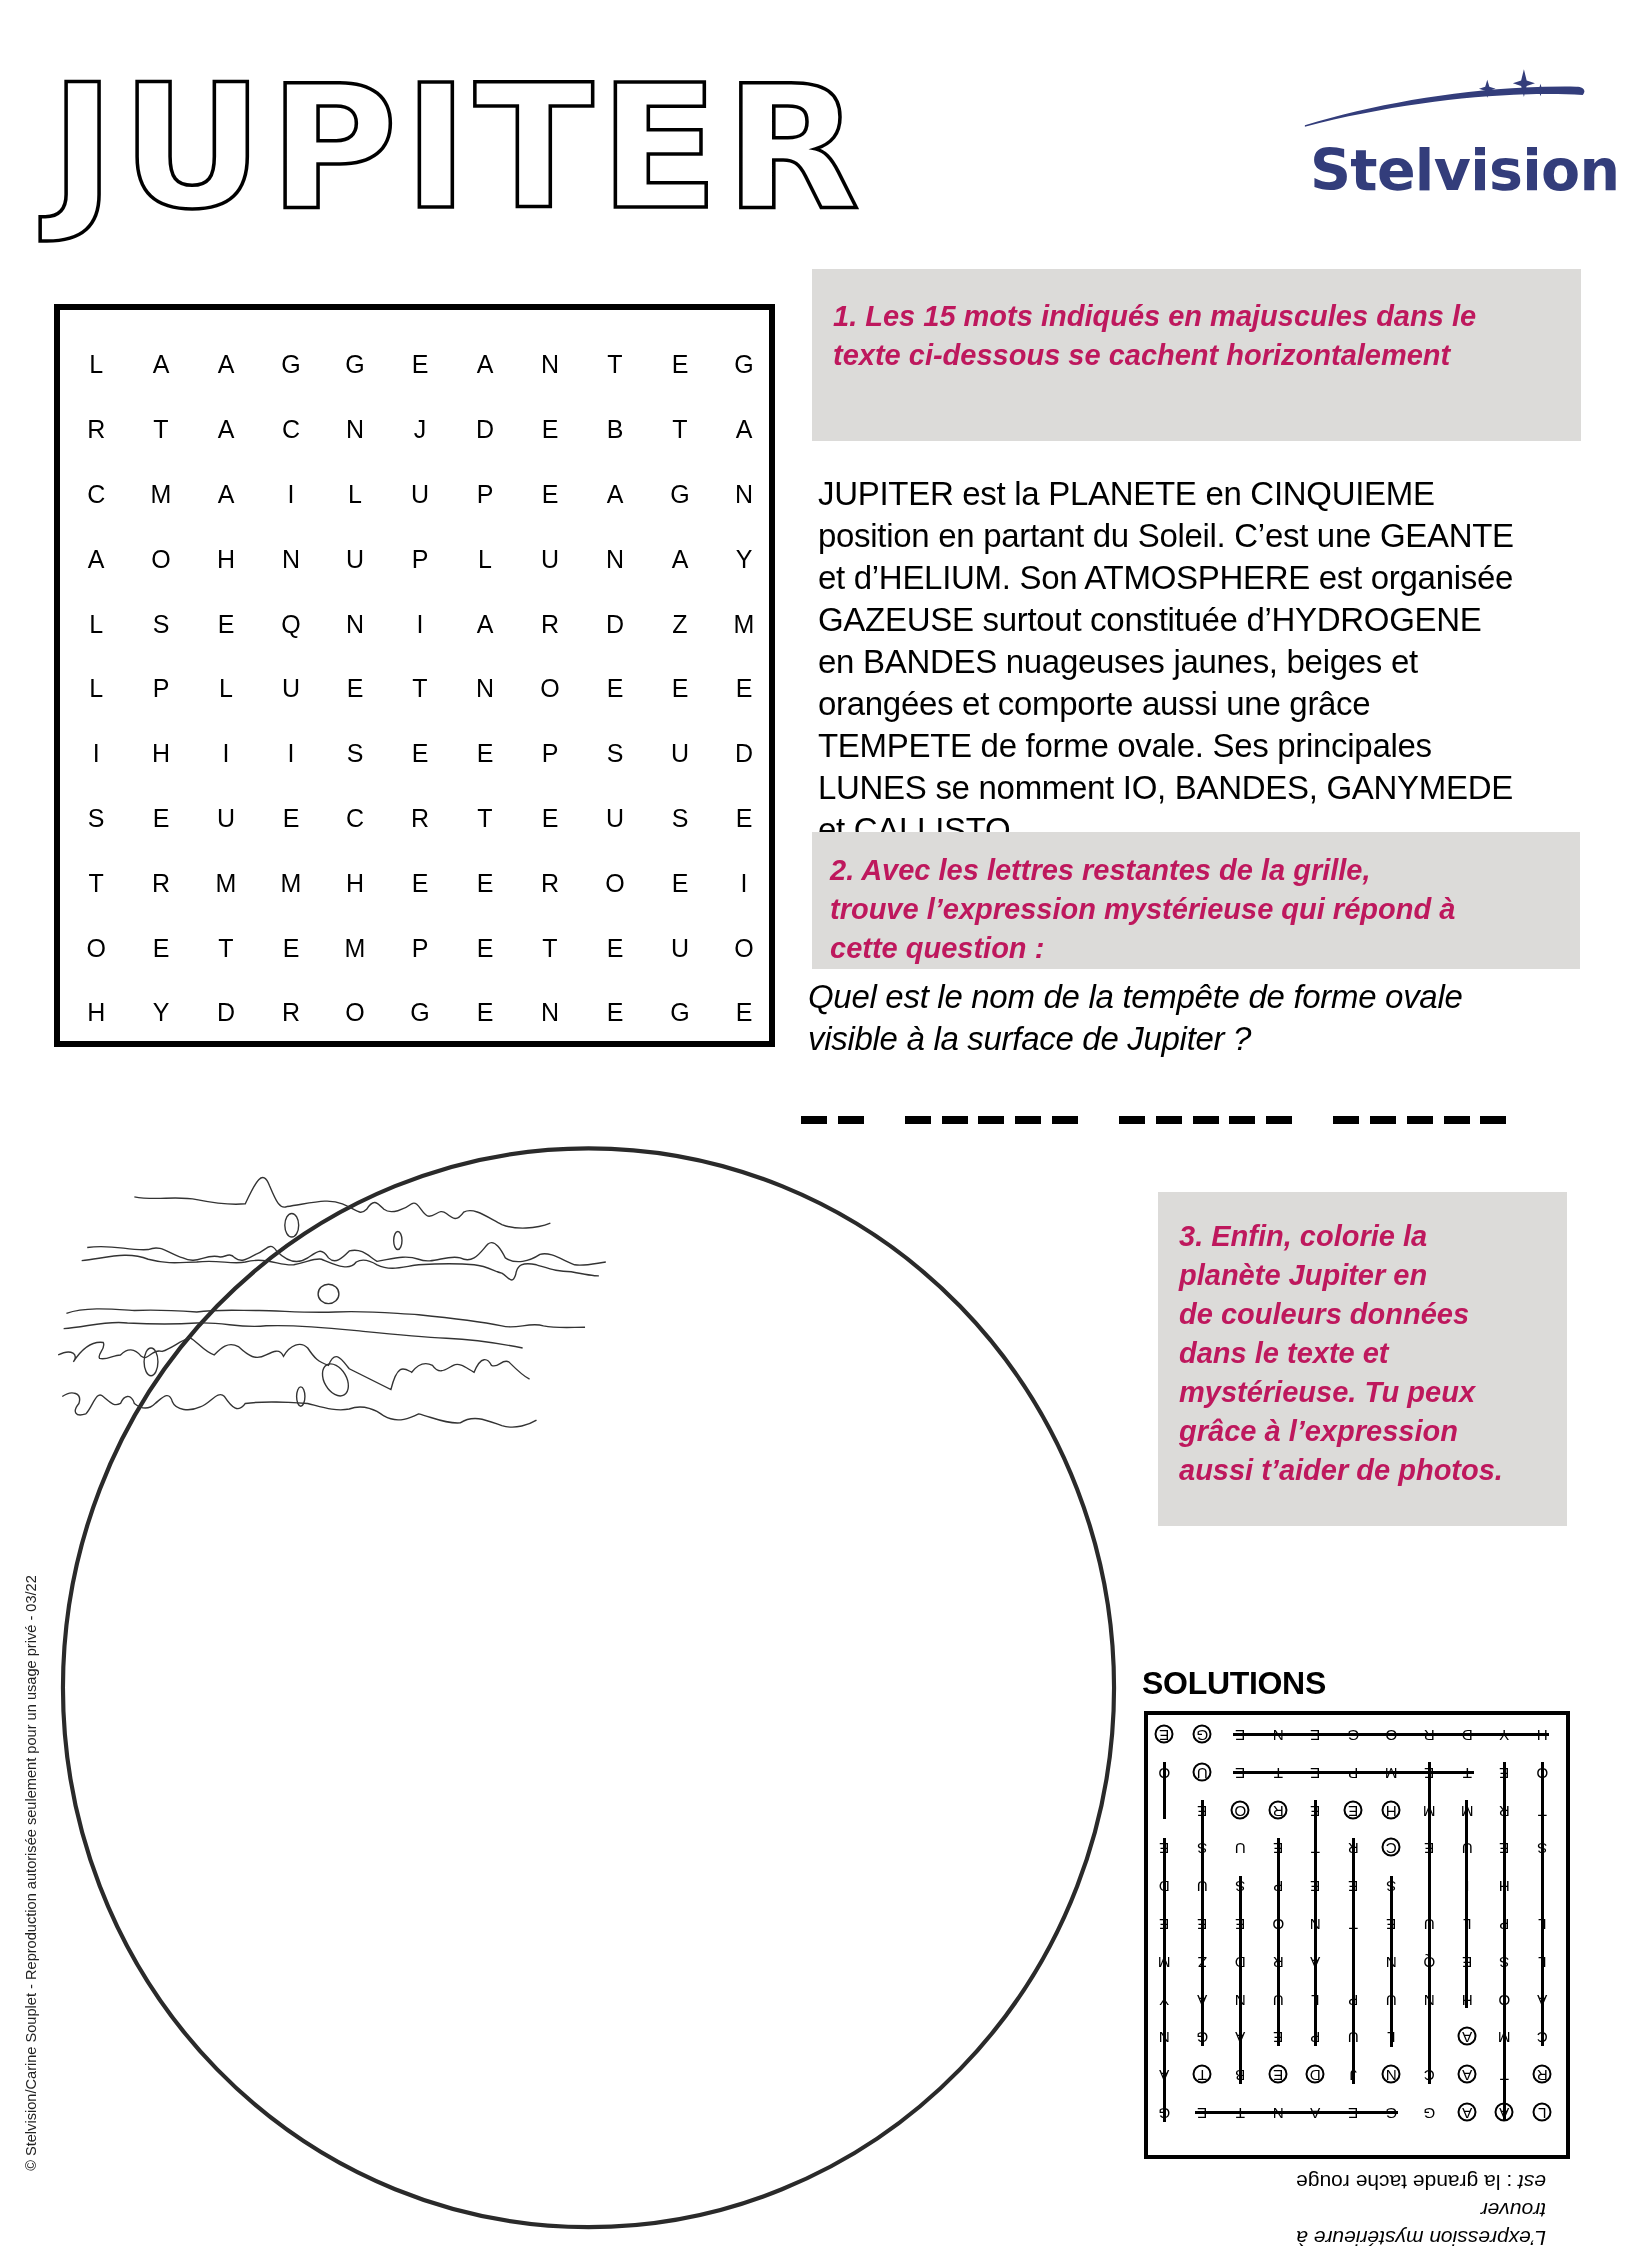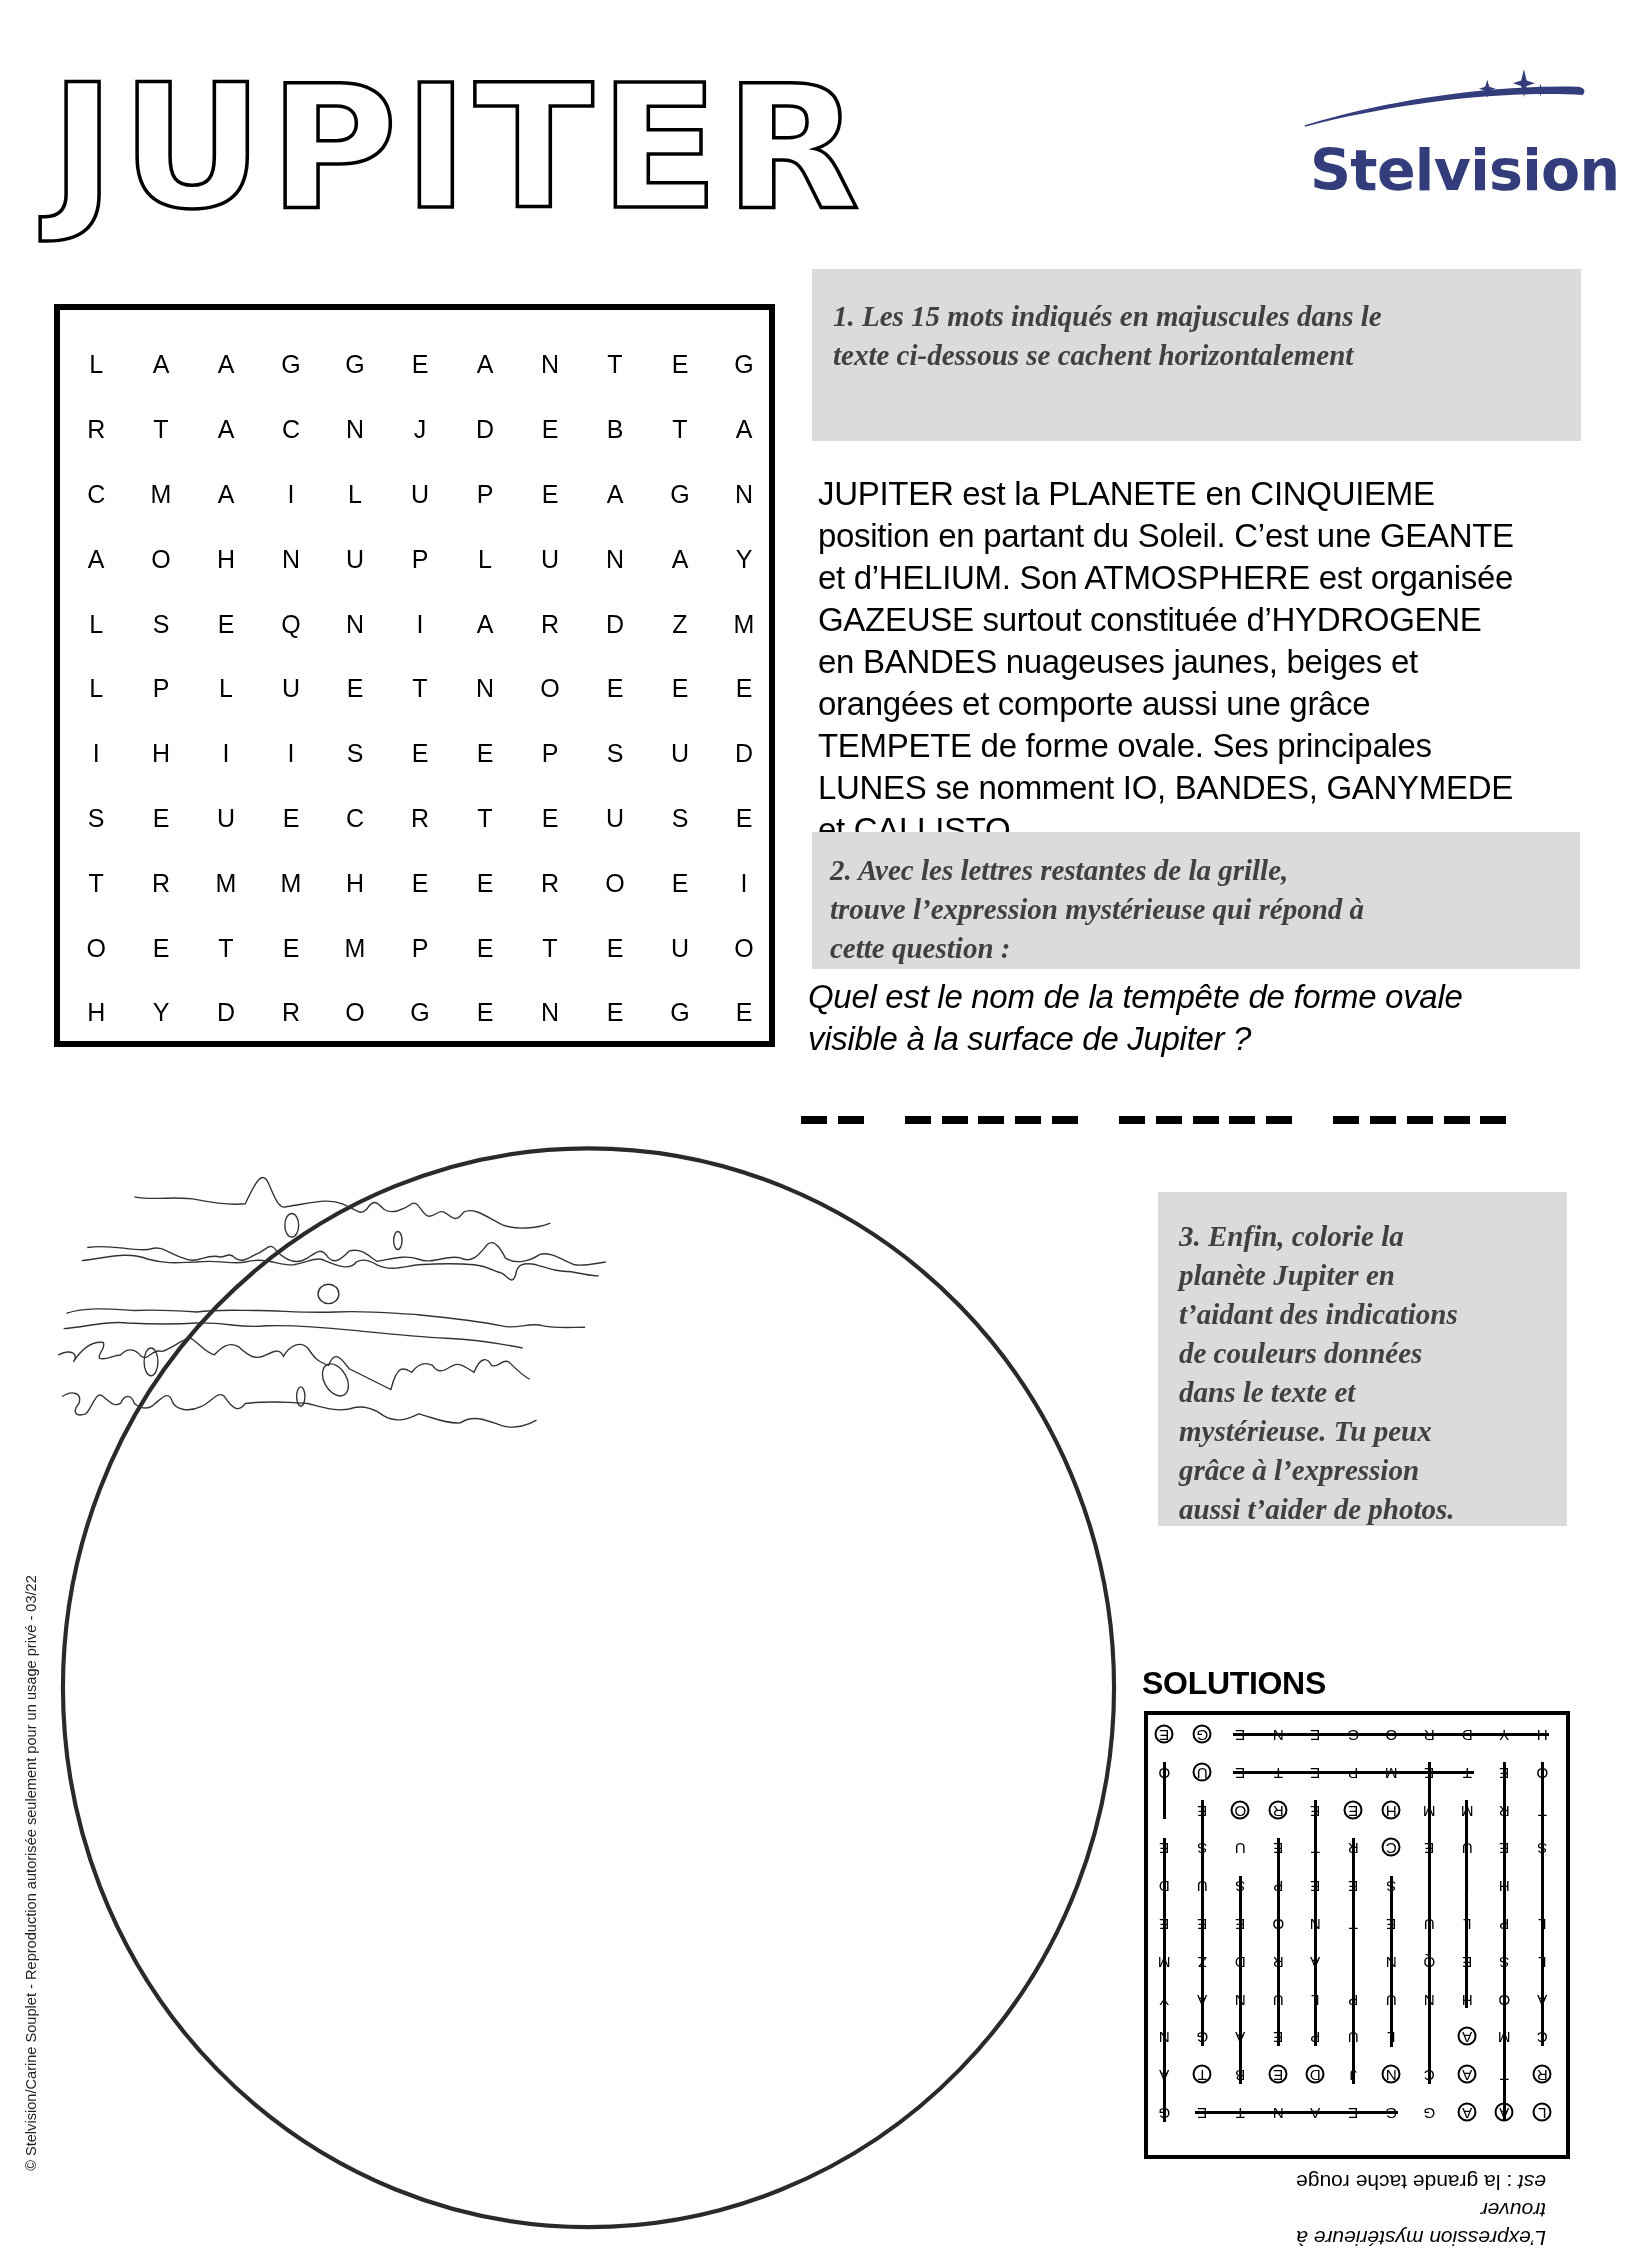--- a/index.html
+++ b/index.html
@@ -9,21 +9,21 @@
   .title { left:50px; top:62px; font-family:"DejaVu Sans", sans-serif; font-weight:bold; font-size:172px; letter-spacing:5.5px; line-height:1;
            color:#fff; -webkit-text-stroke:3.5px #000; transform:scaleX(1.02); transform-origin:left top; }
   
   .logo { left:1303px; top:59px; width:305px; height:152px; }
   .logo-text { position:absolute; left:7px; top:78px; font-family:"DejaVu Sans", sans-serif; font-weight:bold; font-size:57px; color:#333d7b; letter-spacing:-0.7px; }
   
   .grid { left:54px; top:304px; width:721px; height:743px; border:6.2px solid #000; box-sizing:border-box; }
   .grid-row { position:absolute; left:0; width:100%; height:42px; }
   .cell { position:absolute; width:42px; text-align:center; font-size:25px; line-height:42px; }
   
-  .box { background:#dcdbd9; box-sizing:border-box; font-family:Liberation Serif, serif; font-style:italic; font-weight:bold; color:#404040; }
+  .box { background:#dcdbd9; box-sizing:border-box; font-family:Liberation Sans, sans-serif; font-style:italic; font-weight:bold; color:#be185d; }
   .box1 { left:812px; top:269px; width:769px; height:172px; font-size:29px; line-height:39px; padding:28px 0 0 21px; }
   .box2 { left:812px; top:832px; width:768px; height:137px; font-size:29px; line-height:39px; padding:19.4px 0 0 18px; }
   .box3 { left:1158px; top:1192px; width:409px; height:334px; font-size:29px; line-height:39px; padding:25px 8px 0 21px; }
   .body-text { left:818px; top:451px; width:783px; font-size:33px; line-height:42px; letter-spacing:-0.3px;margin-top:22px; }
   .question { left:808px; top:976px; width:783px; font-size:33px; line-height:42px; letter-spacing:-0.3px;font-style:italic; }
   .blanks { left:801px; top:1116px; height:9.7px; }
   .blank { position:absolute; top:0; width:26px; height:7.6px; background:#000; }
   
   .planet { left:58px; top:1140px; width:1061px; height:1092px; }
   
@@ -242,21 +242,20 @@
     <span class="blank" style="left: 532px;"></span>
     <span class="blank" style="left: 569px;"></span>
     <span class="blank" style="left: 606px;"></span>
     <span class="blank" style="left: 643px;"></span>
     <span class="blank" style="left: 679px;"></span>
   </div>
 
 <div class="abs box box3">
   <div>3. Enfin, colorie la</div>
   <div>planète Jupiter en</div>
-  <div>t’aidant des indications</div>
   <div>de couleurs données</div>
   <div>dans le texte et</div>
   <div>mystérieuse. Tu peux</div>
   <div>grâce à l’expression</div>
   <div>aussi t’aider de photos.</div>
 </div>
 
 <svg class="abs planet" viewBox="0 0 1530 1575" fill="none" stroke="#333" stroke-width="2">
   <ellipse cx="765" cy="790" rx="758" ry="778" stroke="#2a2a2a" stroke-width="6"></ellipse>
 

